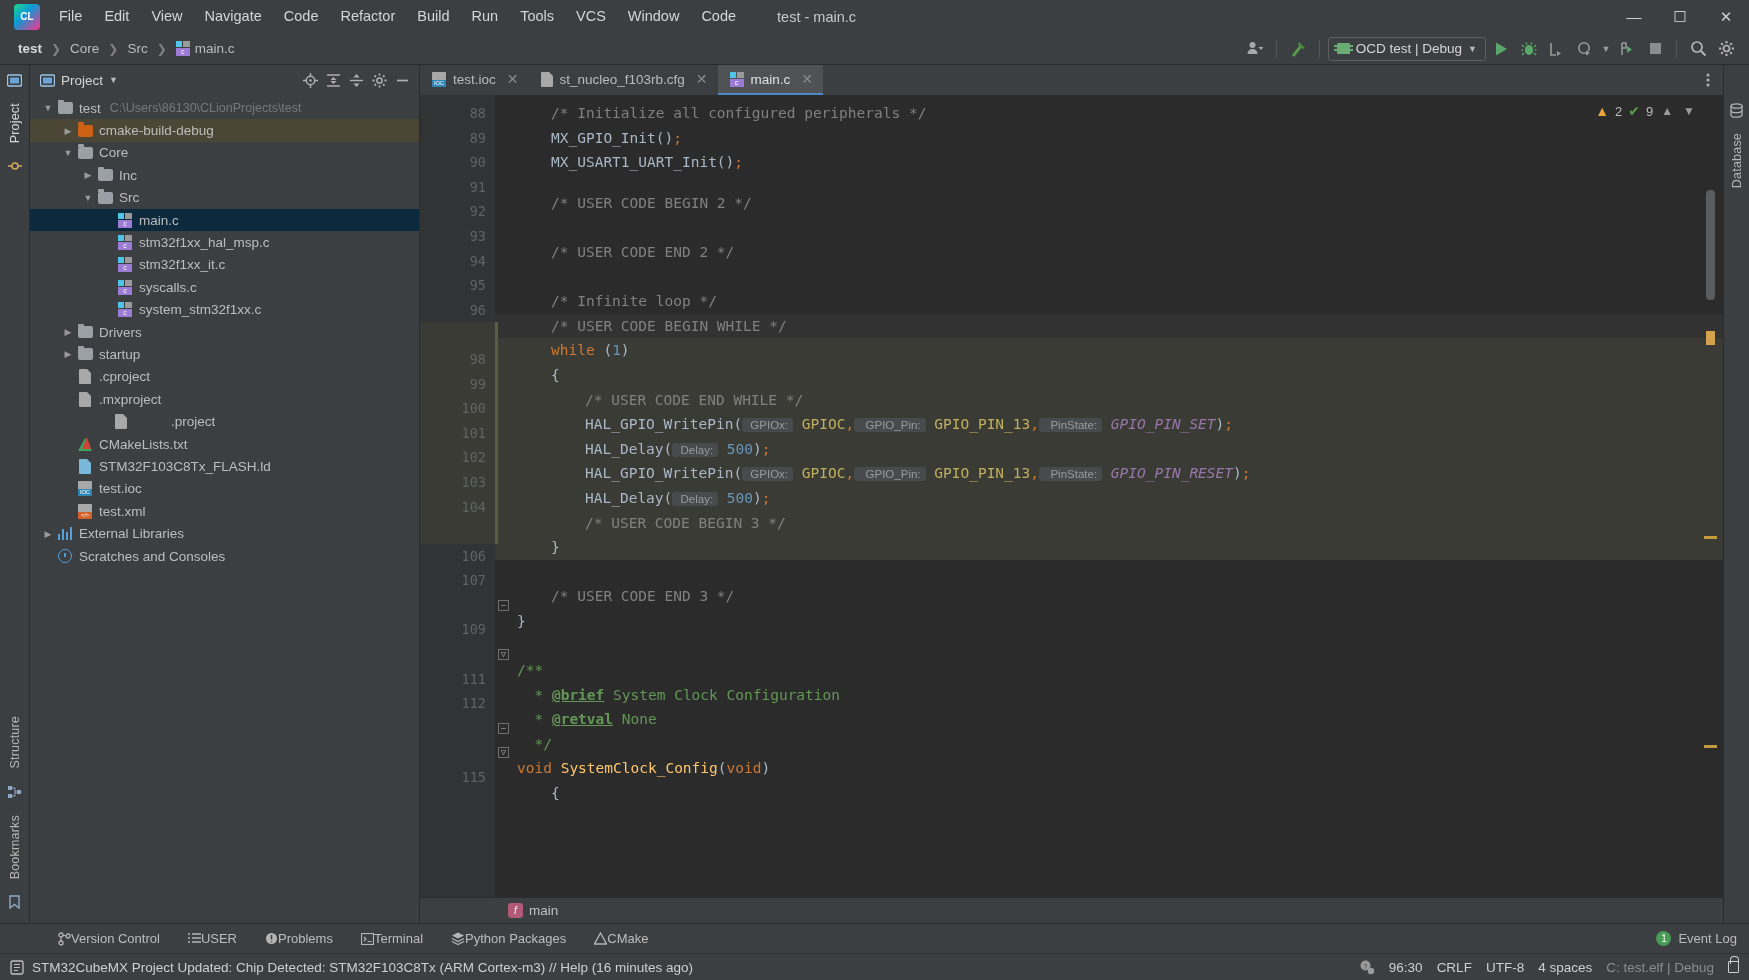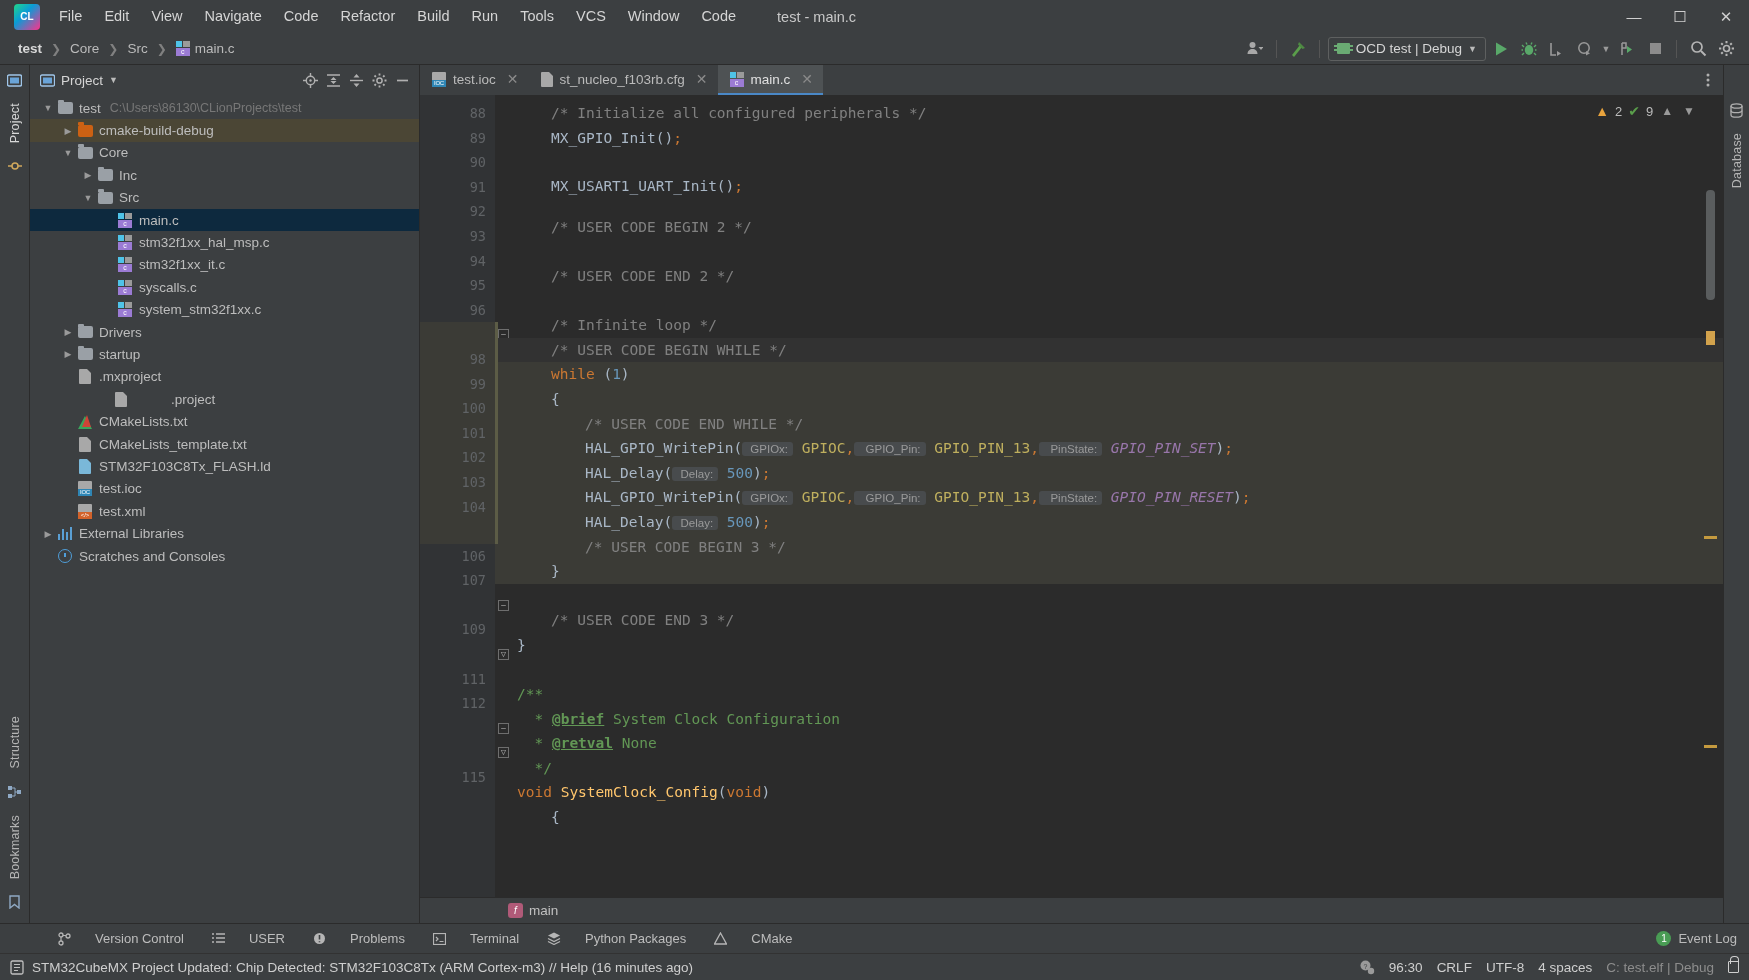--- a/index.html
+++ b/index.html
@@ -150,21 +150,21 @@
   .fbadge { width:15px; height:15px; border-radius:3px; background:#b05a78; color:#fff;
             font-size:10px; display:flex; align-items:center; justify-content:center; font-style:italic; }
 
   
   .rrail { width:26px; background:#3c3f41; border-left:1px solid #2b2b2b; flex:0 0 26px;
            display:flex; flex-direction:column; align-items:center; padding-top:30px; }
 
   
   .toolwins { height:30px; background:#3c3f41; display:flex; align-items:center;
               padding-left:44px; gap:0; flex:0 0 30px; border-top:1px solid #2b2b2b; }
-  .tw { display:flex; align-items:center; gap:24px; padding:0 14px; font-size:13px; color:#bdbdbd; height:30px; }
+  .tw { display:flex; align-items:center; gap:0; padding:0 14px; font-size:13px; color:#bdbdbd; height:30px; }
   .tw-right { margin-left:auto; display:flex; align-items:center; gap:7px; padding-right:12px; font-size:13px; }
   .badge1 { width:15px; height:15px; border-radius:50%; background:#499c54; color:#fff; font-size:10px;
             display:flex; align-items:center; justify-content:center; }
   .statusbar { height:27px; background:#3c3f41; display:flex; align-items:center; padding:0 10px;
                font-size:13.5px; color:#cfcfcf; gap:8px; flex:0 0 27px; border-top:1px solid #323232; }
   .sb-right { margin-left:auto; display:flex; align-items:center; gap:14px; }
   .sb-dim { color:#8d8d8d; }
   .lockico { width:11px; height:12px; border:1.6px solid #cfcfcf; border-radius:1px; position:relative; }
   .lockico::before { content:""; position:absolute; left:1px; top:-6px; width:7px; height:7px;
      border:1.6px solid #cfcfcf; border-bottom:none; border-radius:4px 4px 0 0; }
@@ -483,42 +483,42 @@
             <span class="ic">
               <span class="f-ico"></span>
             </span>
             <span>startup</span>
           </div>
           <div class="node" style="padding-left: 30px;">
             <span class="arrow"></span>
             <span class="ic">
               <span class="t-ico"></span>
             </span>
+            <span>.cproject</span>
+          </div>
+          <div class="node" style="padding-left: 30px;">
+            <span class="arrow"></span>
+            <span class="ic">
+              <span class="t-ico"></span>
+            </span>
             <span>.mxproject</span>
           </div>
           <div class="node" style="padding-left: 30px; gap: 36px;">
             <span class="arrow"></span>
             <span class="ic">
               <span class="t-ico"></span>
             </span>
             <span>.project</span>
           </div>
           <div class="node" style="padding-left: 30px;">
             <span class="arrow"></span>
             <span class="ic">
               <span class="cm-ico"></span>
             </span>
             <span>CMakeLists.txt</span>
-          </div>
-          <div class="node" style="padding-left: 30px;">
-            <span class="arrow"></span>
-            <span class="ic">
-              <span class="t-ico"></span>
-            </span>
-            <span>CMakeLists_template.txt</span>
           </div>
           <div class="node" style="padding-left: 30px;">
             <span class="arrow"></span>
             <span class="ic">
               <span class="t-ico blue"></span>
             </span>
             <span>STM32F103C8Tx_FLASH.ld</span>
           </div>
           <div class="node" style="padding-left: 30px;">
             <span class="arrow"></span>
@@ -630,21 +630,21 @@
               <span class="fold">−</span>
             </div>
             <div class="gline">
               <span class="fold">▽</span>
             </div>
             <div class="gline">115</div>
           </div>
         <div class="code" id="code">
             <div class="cline" style="padding-left: 56px;"><span class="cmt">/* Initialize all configured peripherals */</span></div>
             <div class="cline" style="padding-left: 56px;"><span class="punct">MX_GPIO_Init()</span><span class="kw">;</span></div>
-            <div class="cline" style="padding-left: 56px; margin-top: 24px;"><span class="punct">MX_USART1_UART_Init()</span><span class="kw">;</span></div>
+            <div class="cline" style="padding-left: 56px;"><span class="punct">MX_USART1_UART_Init()</span><span class="kw">;</span></div>
             <div class="cline" style="padding-left: 56px; margin-top: 16px;"><span class="cmt">/* USER CODE BEGIN 2 */</span></div>
             <div class="cline" style="padding-left: 56px;"></div>
             <div class="cline" style="padding-left: 56px;"><span class="cmt">/* USER CODE END 2 */</span></div>
             <div class="cline" style="padding-left: 56px;"></div>
             <div class="cline" style="padding-left: 56px;"><span class="cmt">/* Infinite loop */</span></div>
             <div class="cline caret" style="padding-left: 56px;"><span class="cmt">/* USER CODE BEGIN WHILE */</span></div>
             <div class="cline hlblock" style="padding-left: 56px;"><span class="kw">while</span><span class="punct"> (</span><span class="num">1</span><span class="punct">)</span></div>
             <div class="cline hlblock" style="padding-left: 56px;"><span class="punct">{</span></div>
             <div class="cline hlblock" style="padding-left: 90px;"><span class="cmt">/* USER CODE END WHILE */</span></div>
             <div class="cline hlblock" style="padding-left: 90px;"><span class="punct">HAL_GPIO_WritePin(</span><span class="hint"> GPIOx:</span><span class="const"> GPIOC</span><span class="kw">,</span><span class="hint">  GPIO_Pin:</span><span class="const"> GPIO_PIN_13</span><span class="kw">,</span><span class="hint">  PinState:</span><span class="mac"> GPIO_PIN_SET</span><span class="punct">)</span><span class="kw">;</span></div>

